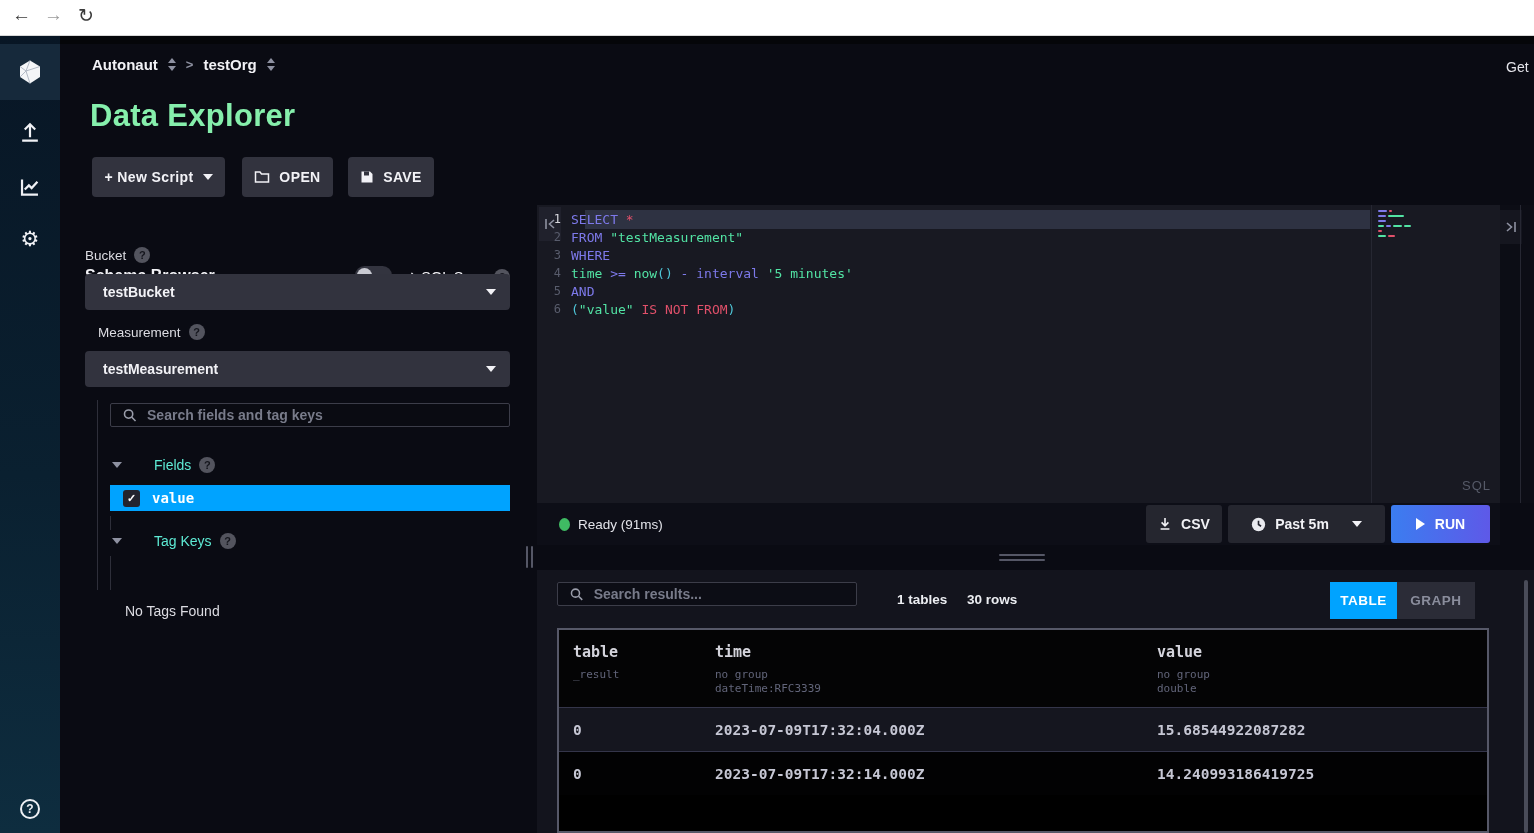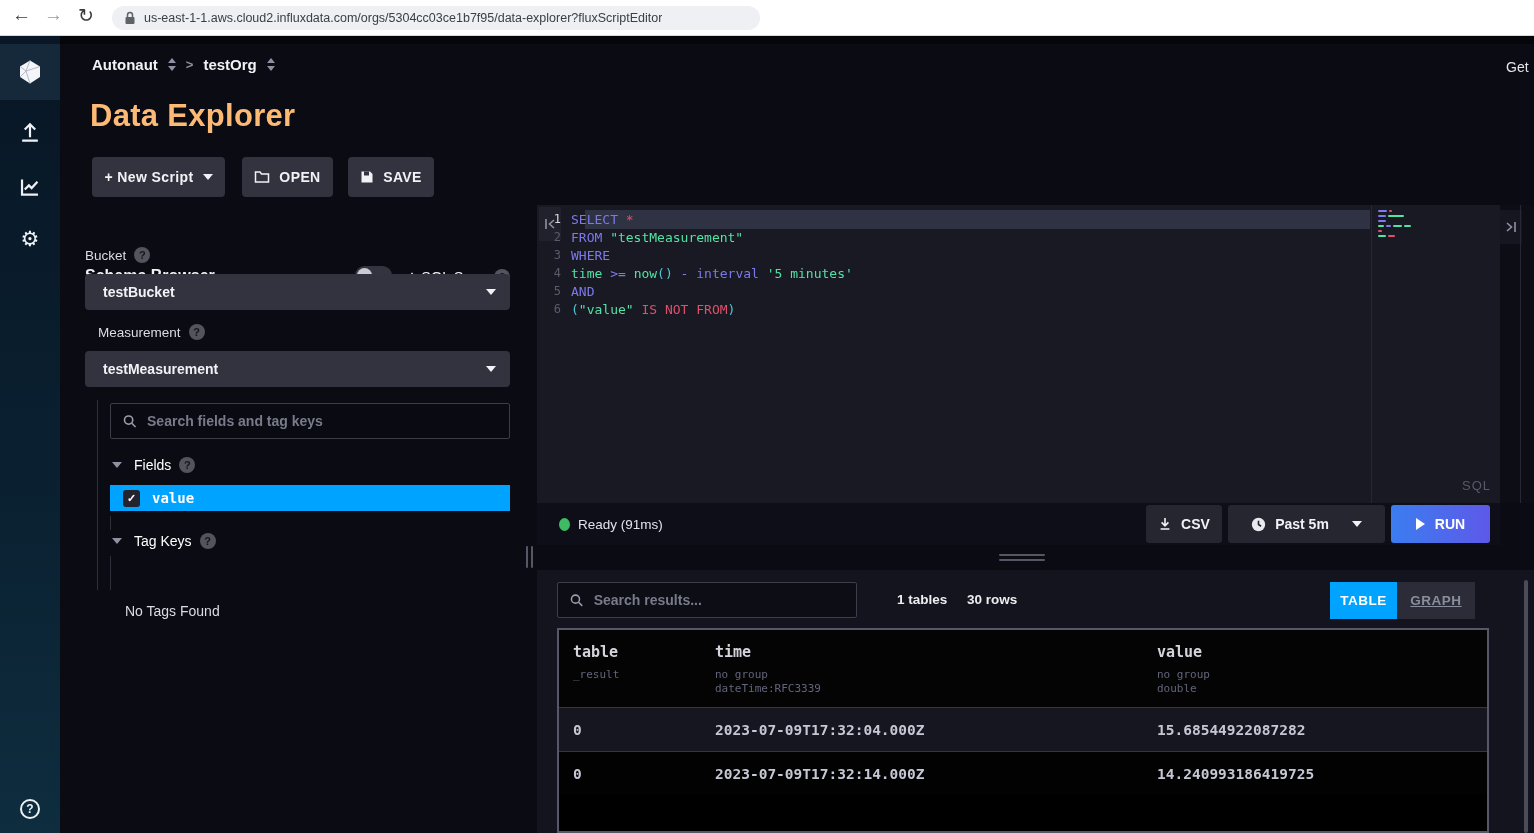--- a/index.html
+++ b/index.html
@@ -21,45 +21,45 @@
   .help-circle-bottom { width:20px; height:20px; border:2px solid #eef0f4; border-radius:50%; display:flex; align-items:center; justify-content:center; font-size:12px; font-weight:bold; color:#eef0f4; }
 
   
   .breadcrumb { position:absolute; left:92px; top:56px; display:flex; align-items:center; gap:10px; }
   .bc-name { font-size:15px; font-weight:bold; color:#f2f2f6; cursor:pointer; }
   .bc-sep { font-size:13px; color:#8e91a1; font-weight:bold; }
   .caret-stack { display:flex; flex-direction:column; gap:3px; cursor:pointer; }
   .tri-up { width:0; height:0; border-left:4px solid transparent; border-right:4px solid transparent; border-bottom:5px solid #8e91a1; }
   .tri-dn { width:0; height:0; border-left:4px solid transparent; border-right:4px solid transparent; border-top:5px solid #8e91a1; }
   .get-text { position:absolute; left:1506px; top:59px; font-size:14px; color:#e4e4ea; }
-  .page-title { position:absolute; left:90px; top:98px; font-size:31px; font-weight:bold; color:#fdba74; letter-spacing:0.3px; }
+  .page-title { position:absolute; left:90px; top:98px; font-size:31px; font-weight:bold; color:#86efac; letter-spacing:0.3px; }
 
   
   .tb-btn { position:absolute; top:157px; height:40px; background:#32333e; border-radius:4px; display:flex; align-items:center; justify-content:center; gap:9px; font-size:14px; font-weight:bold; color:#f2f2f6; letter-spacing:0.4px; cursor:pointer; }
   .dd-caret { width:0; height:0; border-left:5px solid transparent; border-right:5px solid transparent; border-top:6px solid #f2f2f6; }
 
   
   .schema-header { position:absolute; left:85px; top:218px; width:425px; display:flex; align-items:flex-end;margin-top:48px; }
   .schema-title { font-size:16px; font-weight:bold; color:#f2f2f6; }
   .toggle { width:37px; height:19px; background:#33343f; border-radius:10px; position:relative; margin-left:auto; cursor:pointer; }
   .toggle-knob { position:absolute; left:2px; top:2px; width:15px; height:15px; border-radius:50%; background:#c9cad2; }
   .sync-wrap { display:flex; align-items:center; gap:6px; margin-left:12px; }
   .sync-glyph { font-size:14px; color:#f2f2f6; }
   .sync-label { font-size:14.5px; color:#f2f2f6; }
   .help { width:16px; height:16px; border-radius:50%; background:#53545e; color:#14151c; font-weight:bold; font-size:11px; display:flex; align-items:center; justify-content:center; margin-left:8px; cursor:pointer; }
   .field-label-row { position:absolute; display:flex; align-items:center; font-size:13.5px; color:#dcdce2; }
   .select-box { position:absolute; left:85px; width:425px; height:36px; background:#32333e; border-radius:4px; display:flex; align-items:center; padding:0 18px; font-size:14px; font-weight:bold; color:#f2f2f6; cursor:pointer; }
   .select-box .dd-caret { position:absolute; right:14px; }
   .tree-guide { position:absolute; width:1px; background:#2e2f3a; }
-  .search-box { position:absolute; height:36px; border:1px solid #3c3d49; background:#0a0b12; border-radius:2px; display:flex; align-items:center; padding:0 12px; gap:10px; }
+  .search-box { position:absolute; height:24px; border:1px solid #3c3d49; background:#0a0b12; border-radius:2px; display:flex; align-items:center; padding:0 12px; gap:10px; }
   .search-box input { background:transparent; border:none; outline:none; color:#dcdce2; font-size:14px; width:100%; font-family:"Liberation Sans",sans-serif; }
   .search-box input::placeholder { color:#787b8a; font-weight:bold; }
   .tree-row { position:absolute; display:flex; align-items:center; }
   .tree-caret { width:0; height:0; border-left:5px solid transparent; border-right:5px solid transparent; border-top:6px solid #8e91a1; margin-right:12px; cursor:pointer; }
-  .tree-label { font-size:14px; color:#ffffff; }
+  .tree-label { font-size:14px; color:#5eead4;margin-left:20px; }
   .value-row { position:absolute; left:110px; top:485px; width:400px; height:26px; background:#00A3FF; display:flex; align-items:center; padding:0 13px; gap:12px; cursor:pointer; }
   .checkbox { width:17px; height:17px; background:#23242e; border-radius:3px; display:flex; align-items:center; justify-content:center; font-size:11px; font-weight:bold; color:#ffffff; }
   .value-label { font-family:"DejaVu Sans Mono",monospace; font-size:14px; font-weight:bold; color:#ffffff; }
   .no-tags { position:absolute; left:125px; top:566px; font-size:14px; color:#dcdce2;margin-top:37px; }
 
   
   .v-handle { position:absolute; left:526px; top:546px; display:flex; gap:3px; cursor:col-resize; }
   .v-handle div { width:2px; height:22px; background:#555766; border-radius:1px; }
   .h-splitter { position:absolute; left:999px; top:554px; display:flex; flex-direction:column; gap:3px; cursor:row-resize; }
   .h-splitter div { width:46px; height:2px; background:#555766; border-radius:1px; }
@@ -89,47 +89,40 @@
   .sb-btn { position:absolute; top:2px; height:38px; background:#25262f; border-radius:3px; display:flex; align-items:center; justify-content:center; gap:9px; font-size:14px; font-weight:bold; color:#f2f2f6; cursor:pointer; }
   .run-btn { position:absolute; left:854px; top:2px; width:99px; height:38px; border-radius:3px; background:linear-gradient(90deg,#3B7DF0,#5E59E8); display:flex; align-items:center; justify-content:center; gap:10px; font-size:14px; font-weight:bold; color:#ffffff; cursor:pointer; }
   .play-tri { width:0; height:0; border-top:6px solid transparent; border-bottom:6px solid transparent; border-left:9px solid #ffffff; }
 
   
   .results { position:absolute; left:537px; top:570px; width:997px; height:263px; background:#13141d; }
   .res-search { left:20px; top:12px; width:300px; background:#0c0d15; }
   .res-meta { position:absolute; top:22px; font-size:13.5px; font-weight:bold; color:#eceef2;margin-left:31px; }
   .tab { position:absolute; top:12px; height:37px; display:flex; align-items:center; justify-content:center; font-size:13.5px; font-weight:bold; letter-spacing:0.5px; cursor:pointer; }
   .tab.active { background:#00A3FF; color:#ffffff; }
-  .tab.inactive { background:#2b2c37; color:#8a8d9c;text-decoration:underline; }
+  .tab.inactive { background:#2b2c37; color:#8a8d9c; }
   .res-table { position:absolute; left:20px; top:58px; width:932px; height:205px; border:2px solid #565868; background:#000000; }
   .grid-row { display:grid; grid-template-columns:142px 442px 1fr; padding-left:14px; }
   .t-header { height:77px; background:#040405; padding-top:13px; }
   .col-name { font-family:"DejaVu Sans Mono",monospace; font-size:15px; font-weight:bold; color:#d4d4dc; }
   .col-meta { font-family:"DejaVu Sans Mono",monospace; font-size:11px; color:#62657a; line-height:14px; margin-top:7px; }
   .t-row { height:44px; align-items:center; border-top:1px solid #34354a; font-family:"DejaVu Sans Mono",monospace; font-size:14.5px; font-weight:bold; color:#c6c7d4; }
   .t-row.odd { background:#15161f; }
   .t-row.even { background:#020203; }
   .res-scrollbar { position:absolute; left:987px; top:10px; width:4px; height:253px; background:#4a4c59; border-radius:2px; cursor:pointer; }
 
   svg { display:block; }
 </style>
 </head>
 <body>
 
 <div class="chrome">
   <div class="chrome-btn" style="left:12px">←</div>
   <div class="chrome-btn fwd" style="left:44px">→</div>
   <div class="chrome-btn" style="left:78px">↻</div>
-  <div class="url-bar">
-    <svg width="12" height="14" viewBox="0 0 12 14">
-      <rect x="1.5" y="6" width="9" height="7" rx="1" fill="#5f6368"></rect>
-      <path d="M3.5 6V4a2.5 2.5 0 0 1 5 0v2" fill="none" stroke="#5f6368" stroke-width="1.5"></path>
-    </svg>
-    <div class="url-text">us-east-1-1.aws.cloud2.influxdata.com/orgs/5304cc03ce1b7f95/data-explorer?fluxScriptEditor</div>
-  </div>
 </div>
 
 <div class="top-strip"></div>
 
 <div class="sidebar">
   <div class="logo-box">
     <svg width="26" height="26" viewBox="0 0 26 26">
       <polygon points="13,1.5 23,7.5 23,18 13,24.5 3,18 3,7.5" fill="#f4f5f8"></polygon>
       <path d="M13 1.5 L9 12 L13 24.5 M3 7.5 L9 12 L23 7.5 M3 18 L9 12" stroke="#aab2c0" stroke-width="0.9" fill="none"></path>
     </svg>

